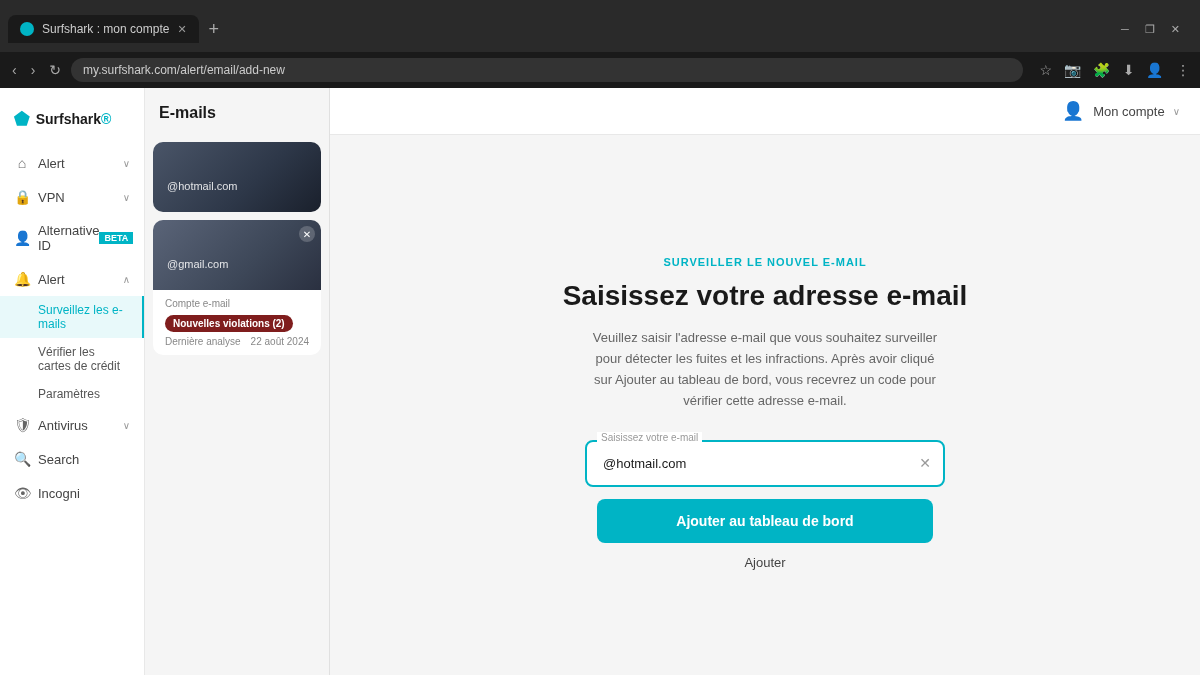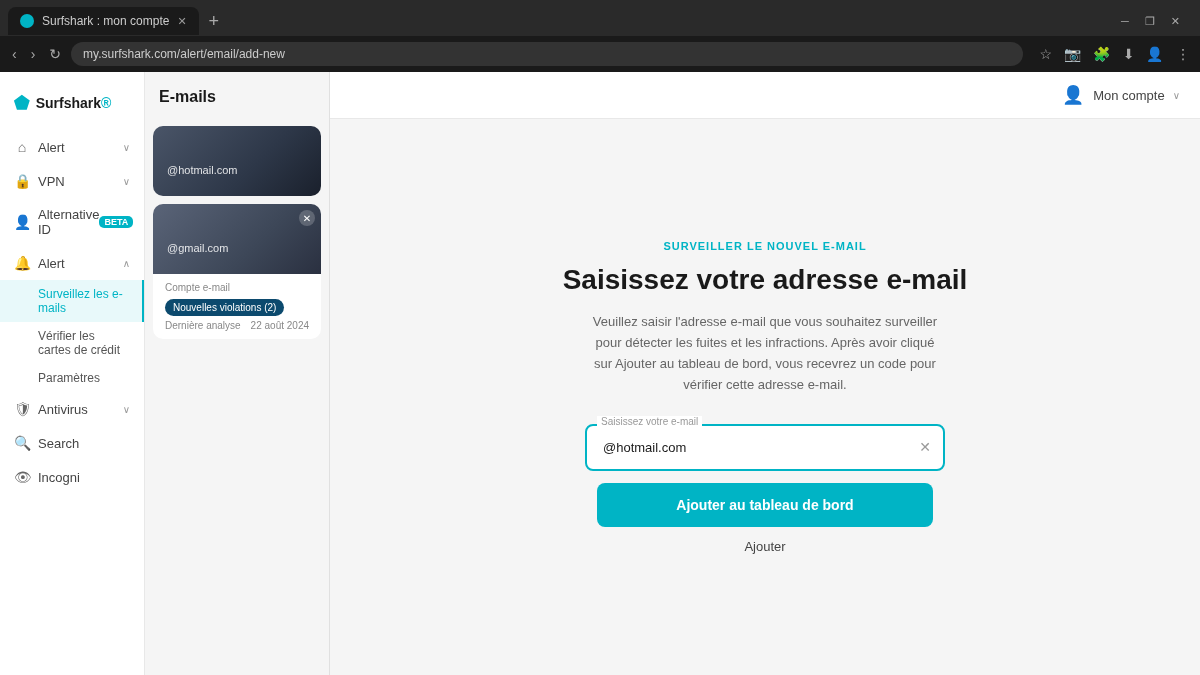--- a/index.html
+++ b/index.html
@@ -1,20 +1,20 @@
 <!DOCTYPE html>
 <html><head>
   <meta charset="utf-8">
   <style>
     * { margin: 0; padding: 0; box-sizing: border-box; }
     body { width: 1200px; height: 675px; overflow: hidden; font-family: -apple-system, BlinkMacSystemFont, 'Segoe UI', sans-serif; background: #f0f0f0; }
 
     
     .browser-chrome { background: #2a2a2a; width: 100%; }
-    .tab-bar { display: flex; align-items: center; padding: 6px 8px 0; height: 36px; gap: 4px; }
+    .tab-bar { display: flex; align-items: center; padding: 6px 8px 0; height: 52px; gap: 4px; }
     .tab { background: #3c3c3c; border-radius: 8px 8px 0 0; padding: 6px 12px; display: flex; align-items: center; gap: 8px; min-width: 160px; height: 28px; }
     .tab.active { background: #1a1a1a; }
     .tab-favicon { width: 14px; height: 14px; background: #00b4c5; border-radius: 50%; flex-shrink: 0; }
     .tab-title { color: #ccc; font-size: 12px; white-space: nowrap; overflow: hidden; text-overflow: ellipsis; max-width: 130px; }
     .tab-close { color: #999; font-size: 11px; cursor: pointer; margin-left: auto; }
     .new-tab-btn { color: #aaa; font-size: 18px; padding: 0 6px; cursor: pointer; }
     .window-controls { margin-left: auto; display: flex; gap: 8px; padding-right: 8px; }
     .win-btn { color: #aaa; font-size: 11px; cursor: pointer; padding: 2px 4px; }
 
     .address-bar { background: #1a1a1a; display: flex; align-items: center; padding: 4px 8px; height: 36px; gap: 6px; }
@@ -30,37 +30,37 @@
     .sidebar { width: 145px; background: #fff; border-right: 1px solid #e8e8e8; display: flex; flex-direction: column; padding: 12px 0; flex-shrink: 0; }
     .sidebar-logo { display: flex; align-items: center; gap: 6px; padding: 8px 14px 16px; }
     .logo-icon { color: #00b4c5; font-size: 18px; font-weight: 900; }
     .logo-text { color: #1a1a1a; font-size: 14px; font-weight: 700; }
     .logo-dot { color: #00b4c5; }
 
     .sidebar-item { display: flex; align-items: center; justify-content: space-between; padding: 9px 14px; cursor: pointer; color: #444; font-size: 13px; }
     .sidebar-item-left { display: flex; align-items: center; gap: 8px; }
     .sidebar-icon { font-size: 14px; color: #666; width: 16px; text-align: center; }
     .chevron { font-size: 10px; color: #999; }
-    .badge { background: #00b4c5; color: #fff; font-size: 9px; padding: 1px 5px; border-radius: 5px; font-weight: 700; }
+    .badge { background: #00b4c5; color: #fff; font-size: 9px; padding: 1px 5px; border-radius: 0; font-weight: 700; }
 
     .sidebar-submenu { }
     .submenu-item { padding: 7px 14px 7px 38px; cursor: pointer; color: #555; font-size: 12px; }
     .submenu-item.active { color: #00b4c5; background: #e8f9fa; border-right: 2px solid #00b4c5; }
 
     
     .email-panel { width: 185px; background: #f5f5f5; border-right: 1px solid #e0e0e0; flex-shrink: 0; overflow-y: auto; }
     .email-panel-header { padding: 16px 14px 12px; }
     .email-panel-title { font-size: 16px; font-weight: 700; color: #1a1a1a; }
 
     .email-card { margin: 8px; border-radius: 10px; overflow: hidden; cursor: pointer; }
     .email-card-top { background: linear-gradient(135deg, #4a5568 0%, #2d3748 50%, #1a202c 100%); padding: 20px 14px; min-height: 70px; display: flex; align-items: flex-end; }
     .email-card-email { color: rgba(255,255,255,0.85); font-size: 11px; }
     .email-card-bottom { background: #fff; padding: 8px 12px; }
     .email-card-label { font-size: 10px; color: #888; margin-bottom: 4px; }
-    .violation-badge { background: #0c4a6e; color: #fff; font-size: 10px; padding: 3px 8px; border-radius: 12px; display: inline-block; font-weight: 400; }
+    .violation-badge { background: #7f1d1d; color: #fff; font-size: 10px; padding: 3px 8px; border-radius: 12px; display: inline-block; font-weight: 700; }
     .email-card-date-row { display: flex; justify-content: space-between; align-items: center; font-size: 10px; color: #888; margin-top: 4px; }
     .close-x { position: absolute; top: 6px; right: 6px; background: rgba(255,255,255,0.2); border-radius: 50%; width: 16px; height: 16px; display: flex; align-items: center; justify-content: center; color: #fff; font-size: 10px; cursor: pointer; }
 
     
     .main-content { flex: 1; background: #f5f5f5; display: flex; flex-direction: column; overflow-y: auto; }
     .main-header { display: flex; align-items: center; justify-content: flex-end; padding: 12px 20px; background: #fff; border-bottom: 1px solid #e8e8e8; }
     .account-btn { display: flex; align-items: center; gap: 8px; cursor: pointer; color: #444; font-size: 13px; }
     .account-icon { font-size: 18px; color: #666; }
     .account-chevron { font-size: 10px; color: #999; }
 

